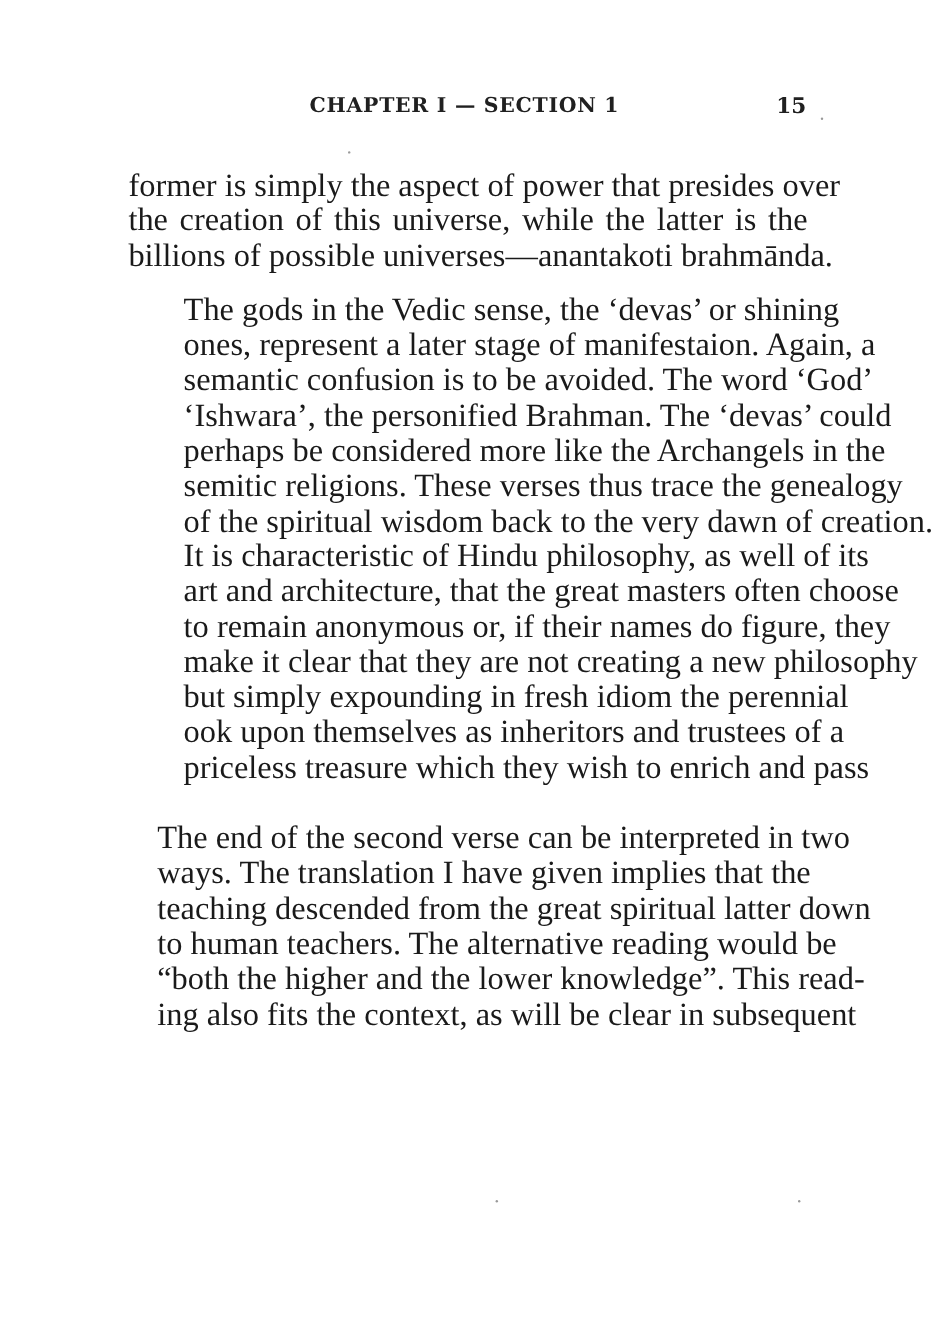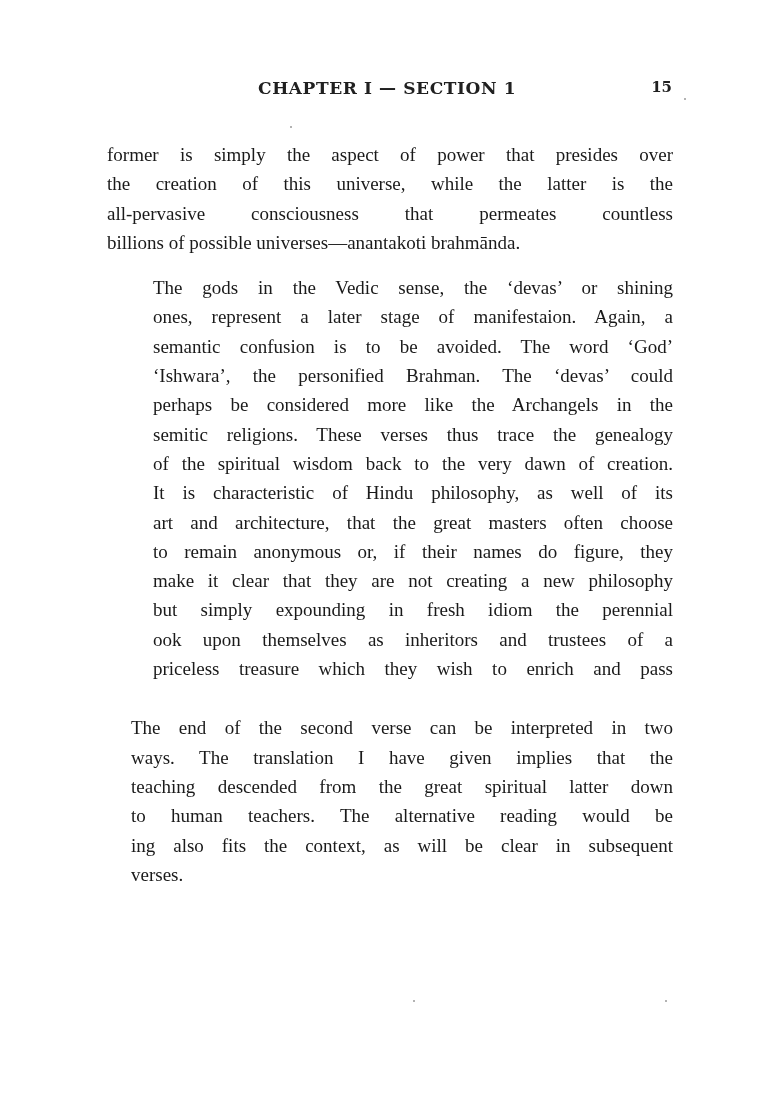--- a/index.html
+++ b/index.html
@@ -38,29 +38,29 @@
       letter-spacing: 0.6px;
       color: #202020;
       white-space: nowrap;
     }
     .page-number {
       position: absolute;
       right: 4px;
       top: 0;
       font-family: "DejaVu Serif", "Liberation Serif", serif;
       font-weight: bold;
-      font-size: 15px;
+      font-size: 18px;
       color: #202020;
     }
     .body-text {
       position: absolute;
       left: 107px;
       top: 140px;
       width: 566px;
-      font-size: 19px;
+      font-size: 27px;
       line-height: 29.3px;
       text-align: justify;
       hyphens: none;
     }
     .para {
       margin: 0;
     }
     .para.p1 { margin-bottom: 16px; text-indent: 0; }
     .para.p2 { text-indent: 46px; margin-bottom: 30px; }
     .para.p3 { text-indent: 24px; }
@@ -88,21 +88,20 @@
   <div class="running-head">
     <span class="running-title">CHAPTER I — SECTION 1</span>
     <span class="page-number">15</span>
   </div>
 
   <div class="body-text">
 
     <p class="para p1">
       <span class="line">former is simply the aspect of power that presides over</span>
       <span class="line">the creation of this universe, while the latter is the</span>
-      <span class="line">all-pervasive consciousness that permeates countless</span>
       <span class="line last">billions of possible universes—anantakoti brahmānda.</span>
     </p>
 
     <p class="para p2">
       <span class="line" style="text-indent:46px">The gods in the Vedic sense, the ‘devas’ or shining</span>
       <span class="line">ones, represent a later stage of manifestaion. Again, a</span>
       <span class="line">semantic confusion is to be avoided. The word ‘God’</span>
       <span class="line">‘Ishwara’, the personified Brahman. The ‘devas’ could</span>
       <span class="line">perhaps be considered more like the Archangels in the</span>
       <span class="line">semitic religions. These verses thus trace the genealogy</span>
@@ -114,22 +113,22 @@
       <span class="line">but simply expounding in fresh idiom the perennial</span>
       <span class="line">ook upon themselves as inheritors and trustees of a</span>
       <span class="line">priceless treasure which they wish to enrich and pass</span>
     </p>
 
     <p class="para p3">
       <span class="line" style="text-indent:24px">The end of the second verse can be interpreted in two</span>
       <span class="line">ways. The translation I have given implies that the</span>
       <span class="line">teaching descended from the great spiritual latter down</span>
       <span class="line">to human teachers. The alternative reading would be</span>
+      <span class="line">“both the higher and the lower knowledge”. This read-</span>
       <span class="line">ing also fits the context, as will be clear in subsequent</span>
-      <span class="line last">verses.</span>
     </p>
   </div>
 
   <span class="speck" style="left:290px; top:126px;"></span>
   <span class="speck" style="left:413px; top:1000px;"></span>
   <span class="speck" style="left:665px; top:1000px;"></span>
   <span class="speck" style="left:684px; top:98px;"></span>
 </div>
 
 </body></html>

